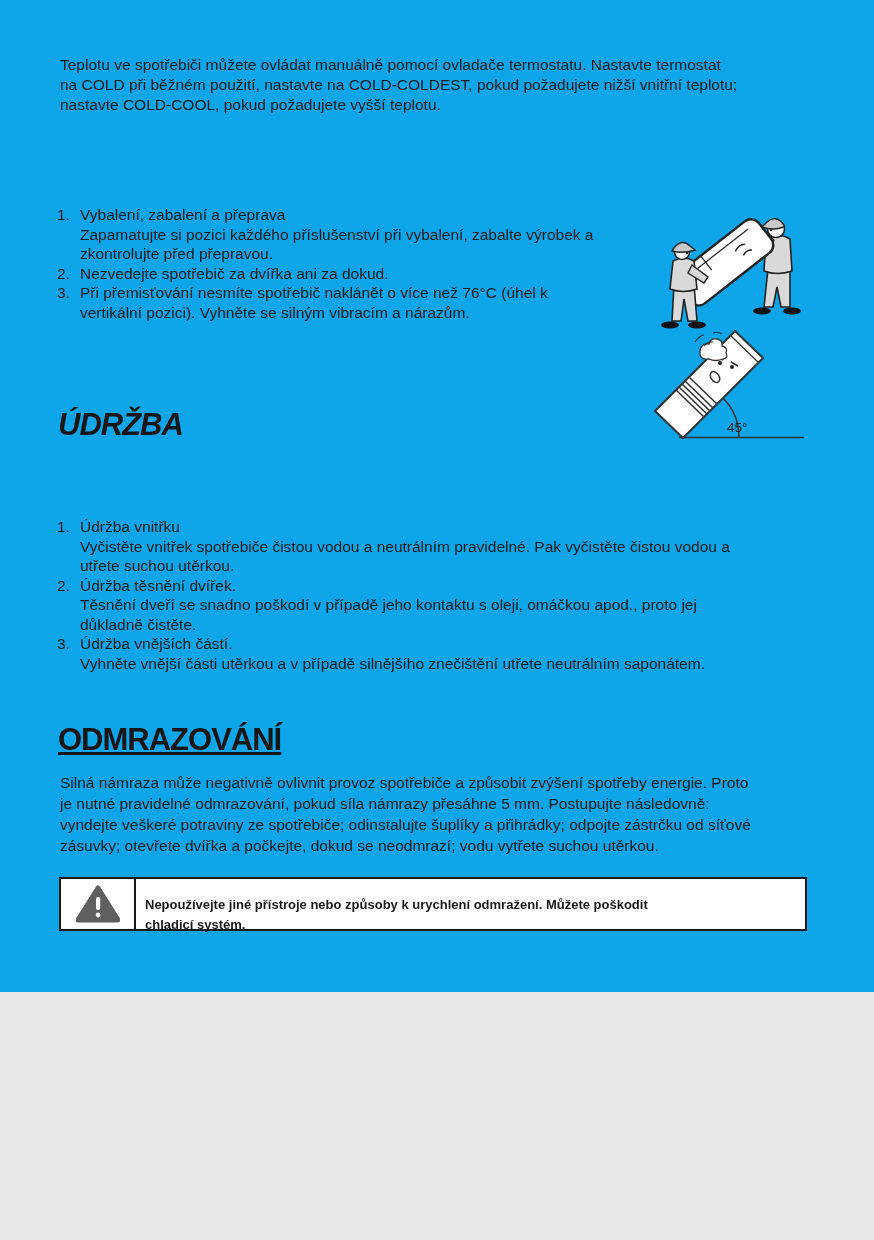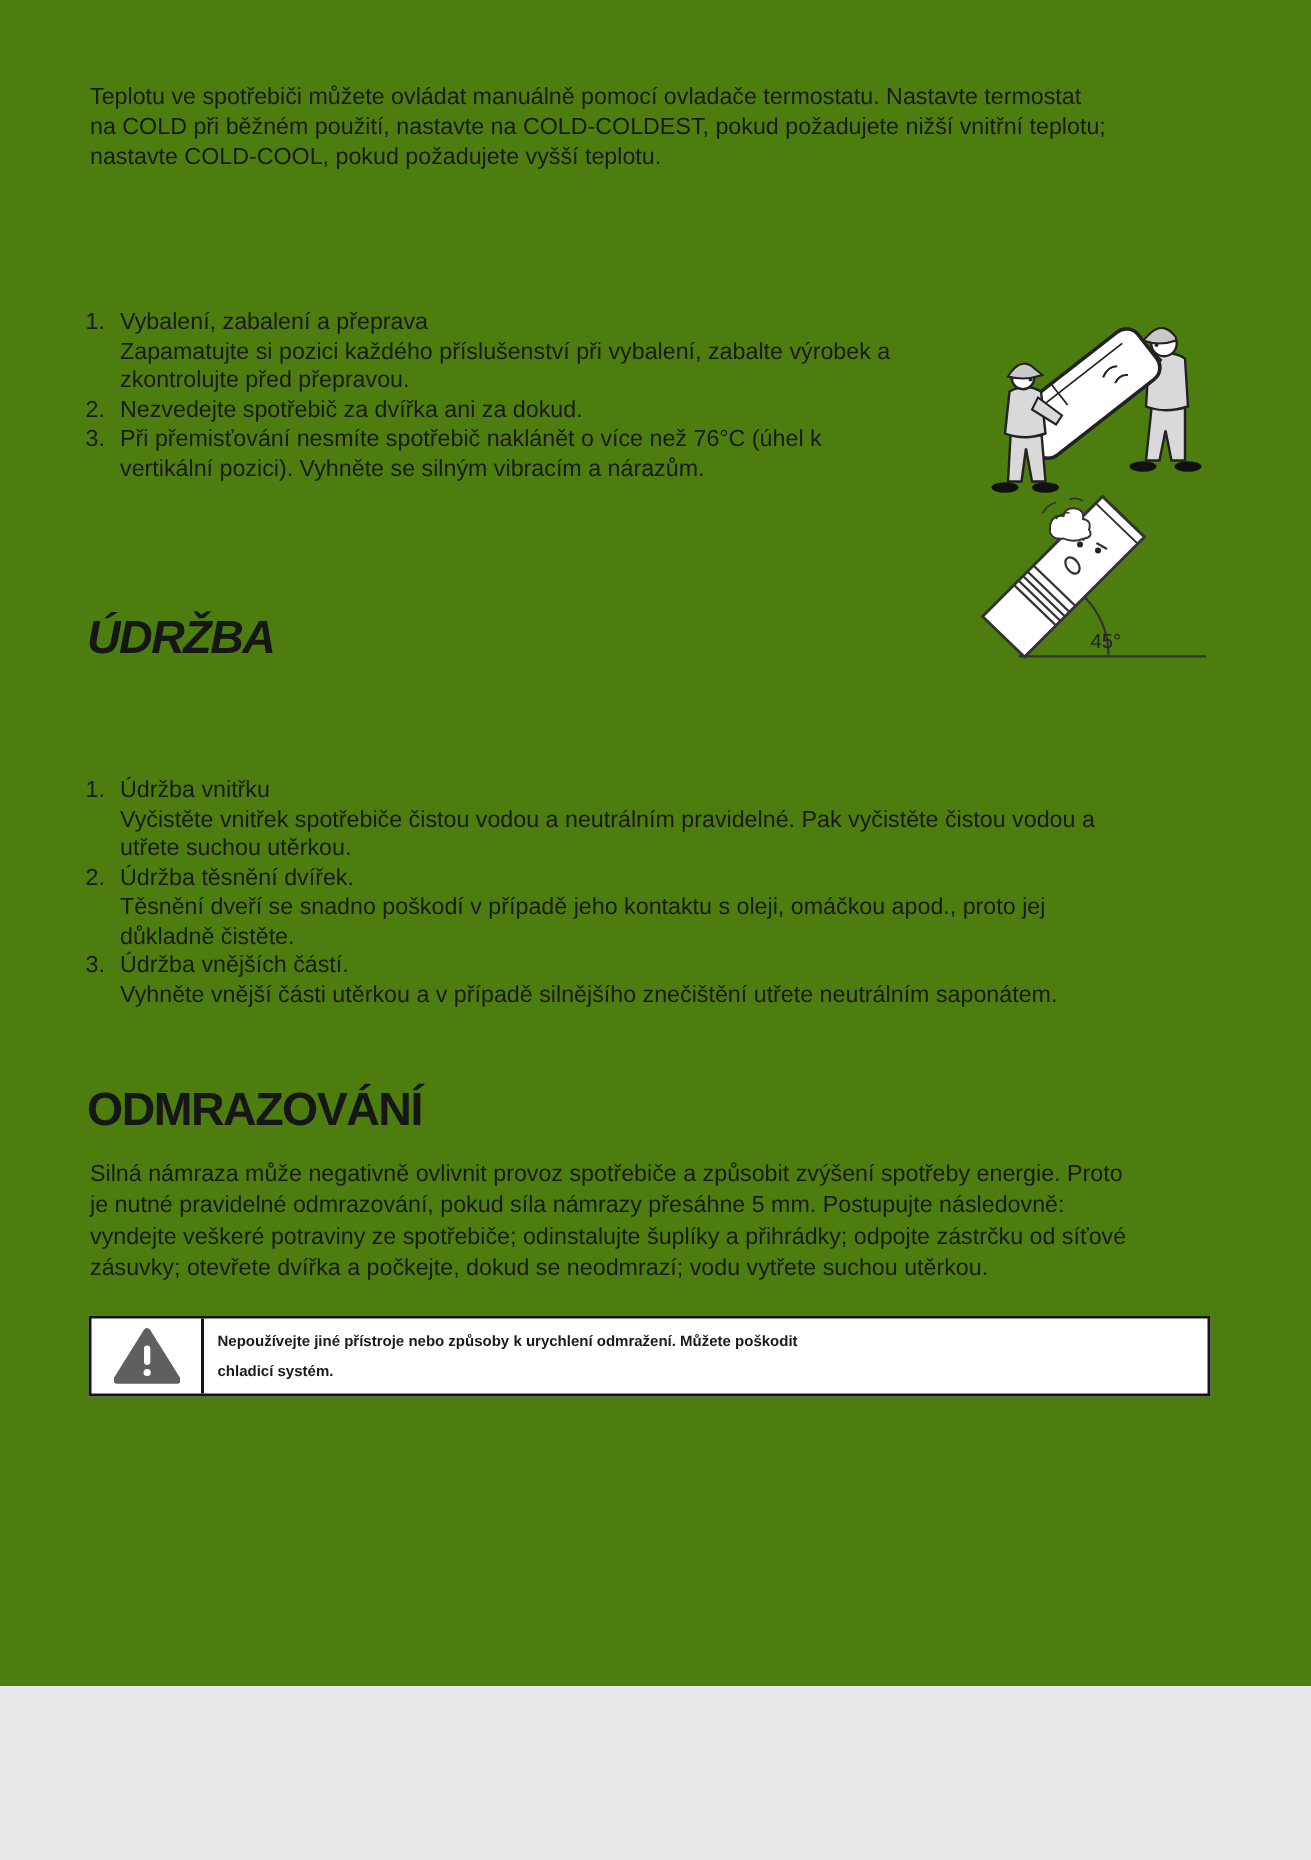--- a/index.html
+++ b/index.html
@@ -1,19 +1,19 @@
 <!DOCTYPE html>
 <html><head>
 <meta charset="utf-8">
 <style>
   html,body{margin:0;padding:0;background:#e8e8e8;}
   .page{
     position:relative;
-    width:874px;height:1124px;
-    background:#4d7c0f;
+    width:874px;height:992px;
+    background:#0ea5e9;
     font-family:"Liberation Sans","DejaVu Sans",sans-serif;
     color:#1a1a1a;
     overflow:hidden;
   }
   .abs{position:absolute;}
   .para{
     font-size:15.5px;line-height:20px;
     white-space:pre-line;
   }
   .h1{
@@ -36,23 +36,23 @@
     background:#fff;
   }
   .warn-icon-cell{
     flex:none;width:75px;
     box-sizing:border-box;
     border-right:2px solid #161616;
     display:flex;align-items:center;justify-content:center;
   }
   .warn-text{
     flex:1;
-    padding:6px 12px 0 9px;
+    padding:16px 12px 0 9px;
     font-weight:bold;
-    font-size:10px;line-height:20px;
+    font-size:13px;line-height:20px;
     white-space:pre-line;
   }
 </style>
 </head>
 <body>
 
 <div class="page">
 
   <div class="abs para" style="left:60px;top:55px;width:790px;">Teplotu ve spotřebiči můžete ovládat manuálně pomocí ovladače termostatu. Nastavte termostat
 na COLD při běžném použití, nastavte na COLD-COLDEST, pokud požadujete nižší vnitřní teplotu;
@@ -151,21 +151,21 @@
 Těsnění dveří se snadno poškodí v případě jeho kontaktu s oleji, omáčkou apod., proto jej
 důkladně čistěte.</span>
     </div>
     <div class="li">
       <span class="li-num">3.</span>
       <span class="li-text">Údržba vnějších částí.
 Vyhněte vnější části utěrkou a v případě silnějšího znečištění utřete neutrálním saponátem.</span>
     </div>
   </div>
 
-  <div class="abs h1" style="left:58px;top:724px;">ODMRAZOVÁNÍ</div>
+  <div class="abs h1" style="left:58px;top:724px;text-decoration:underline;">ODMRAZOVÁNÍ</div>
 
   <div class="abs para" style="left:60px;top:772px;width:800px;line-height:21px;">Silná námraza může negativně ovlivnit provoz spotřebiče a způsobit zvýšení spotřeby energie. Proto
 je nutné pravidelné odmrazování, pokud síla námrazy přesáhne 5 mm. Postupujte následovně:
 vyndejte veškeré potraviny ze spotřebiče; odinstalujte šuplíky a přihrádky; odpojte zástrčku od síťové
 zásuvky; otevřete dvířka a počkejte, dokud se neodmrazí; vodu vytřete suchou utěrkou.</div>
 
   <div class="warnbox">
     <div class="warn-icon-cell">
       <svg width="44" height="38" viewBox="0 0 44 38">
         <path d="M22 3 L42 35 H2 Z" stroke-linejoin="round" stroke-width="5" fill="#5f5f5f" stroke="#5f5f5f"></path>

